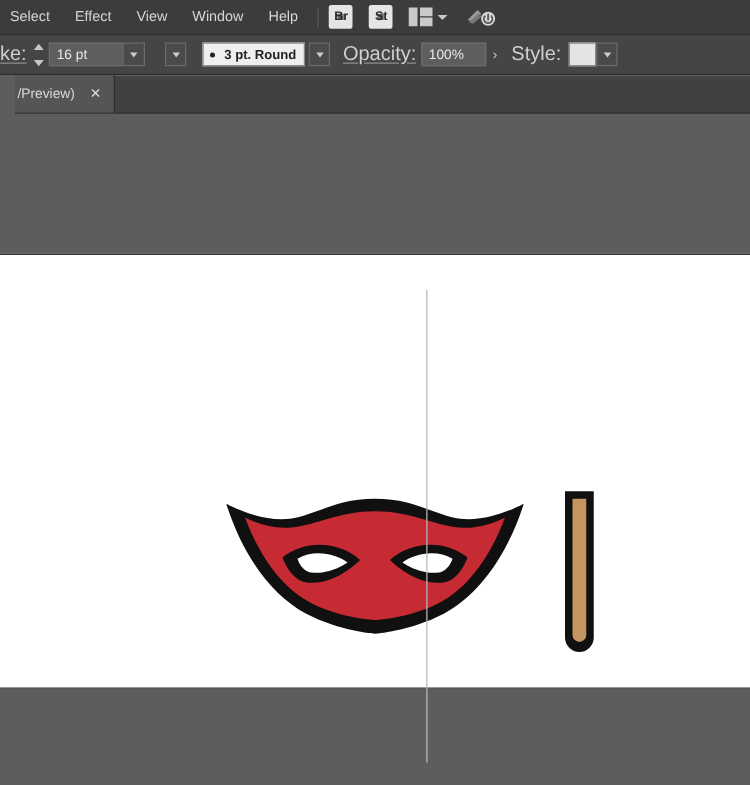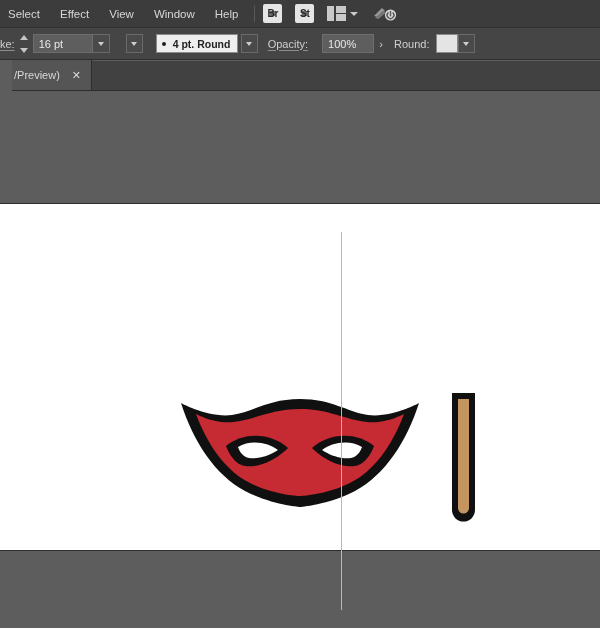--- a/index.html
+++ b/index.html
@@ -44,21 +44,21 @@
     border-top:4.5px solid #c9c9c9; margin-right:14px; cursor:pointer;
   }
   .cloudsync { width:26px; height:20px; position:relative; cursor:pointer; }
 
   
   .ctrlbar {
     position:absolute; left:0; top:28px; width:600px; height:32px;
     background:#454545; border-bottom:1px solid #2f2f2f;
     display:flex; align-items:center;
   }
-  .lbl { color:#cfcfcf; font-size:11px; white-space:nowrap; }
+  .lbl { color:#cfcfcf; font-size:16px; white-space:nowrap; }
   .lbl.u { text-decoration:underline; text-decoration-color:#8d8d8d; text-underline-offset:2px; }
   .stepper {
     width:11px; height:18px; margin:0 3px 0 4px;
     display:flex; flex-direction:column; justify-content:space-between;
     align-items:center; cursor:pointer;
   }
   .stepper i {
     display:block; width:0;height:0;
     border-left:4px solid transparent; border-right:4px solid transparent;
   }
@@ -201,33 +201,33 @@
     <div class="dd"></div>
 
     <div style="width:13px;"></div>
 
     <div class="dd" style="border-left:1px solid #6a6a6a;margin-left:3px;"></div>
 
     <div style="width:13px;"></div>
 
     <div class="brushbox">
       <div class="dot"></div>
-      <div class="btxt">4 pt. Round</div>
+      <div class="btxt">3 pt. Round</div>
     </div>
     <div class="dd" style="border-left:1px solid #6a6a6a;margin-left:3px;"></div>
 
     <div style="width:10px;"></div>
 
     <div class="lbl u">Opacity:</div>
-    <div class="field" style="width:52px;margin-left:14px;">100%</div>
+    <div class="field" style="width:52px;margin-left:4px;">100%</div>
     <div class="arrow-r">›</div>
 
     <div style="width:6px;"></div>
 
-    <div class="lbl">Round:</div>
+    <div class="lbl">Style:</div>
     <div class="swatch" style="margin-left:6px;"></div>
     <div class="dd" style="border-left:1px solid #6a6a6a;"></div>
 
     <div style="width:12px;"></div>
 
   </div>
 
   <div class="tabbar">
     <div class="tab">
       <span class="tab-title">/Preview)</span>

